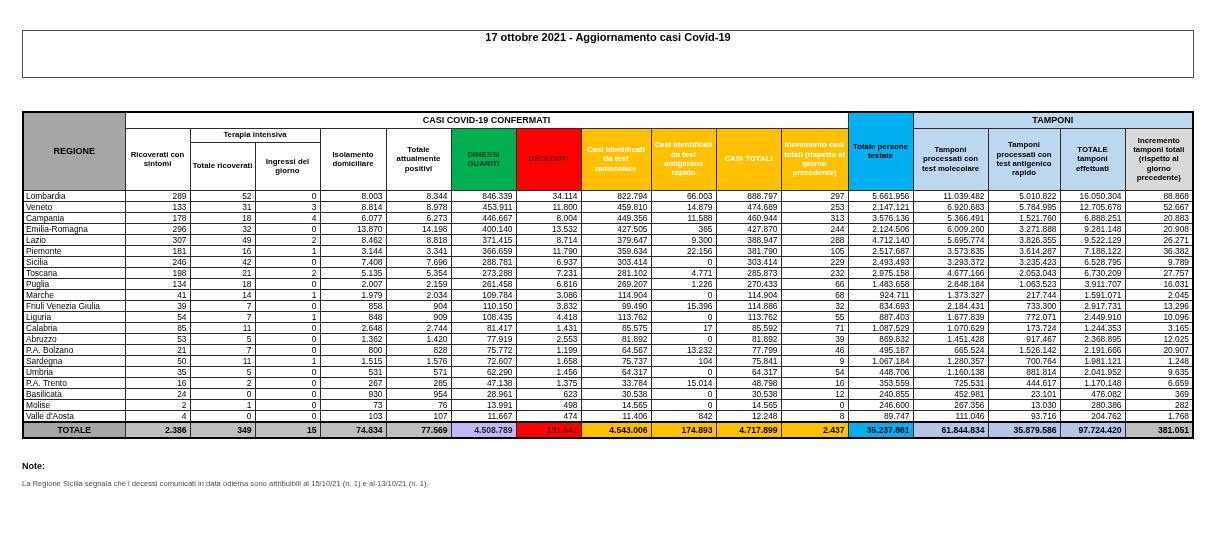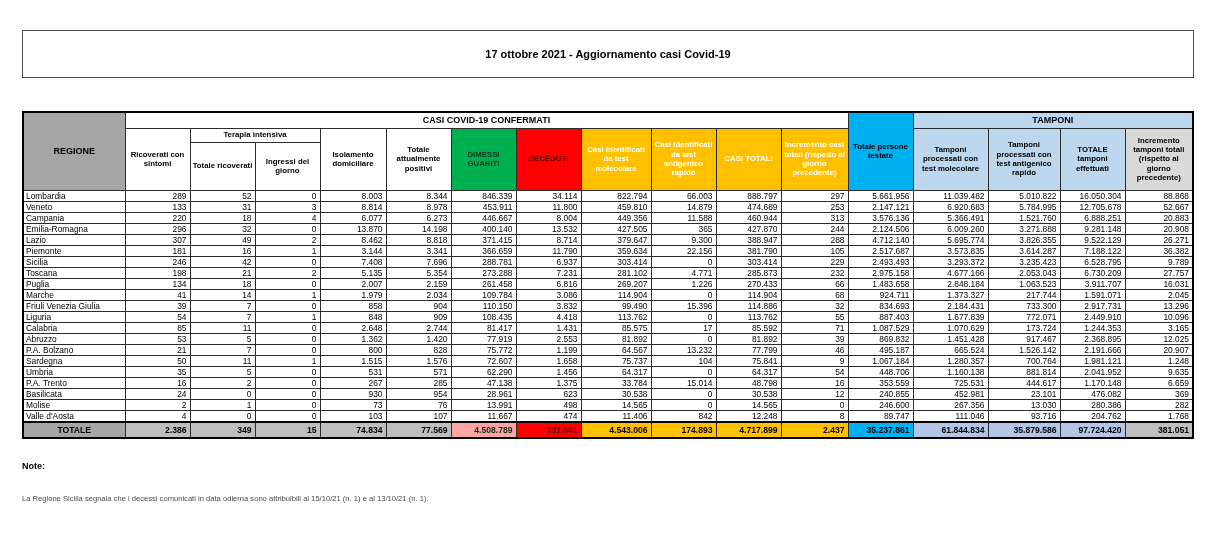--- a/index.html
+++ b/index.html
@@ -1,21 +1,21 @@
 <!DOCTYPE html>
 <html><head>
 <meta charset="utf-8">
 <style>
   * { margin:0; padding:0; box-sizing:border-box; }
   html,body { width:1211px; height:557px; background:#ffffff; overflow:hidden;
               font-family:"Liberation Sans", sans-serif; color:#000; position:relative; }
 
   .title-box { position:absolute; left:22px; top:30px; width:1172px; height:48px;
                border:1px solid #4d4d4d; background:#fff;
-               display:flex; flex-direction:column; justify-content:center; align-items:center; }
+               display:flex; flex-direction:column; justify-content:space-between; align-items:center; }
   .title-line { font-size:11px; font-weight:bold; text-align:center; }
 
   table.covid { position:absolute; left:22px; top:111px; width:1170px;
                 border-collapse:collapse; table-layout:fixed;
                 border:2px solid #000; }
   th, td { border:1px solid #2b2b2b; overflow:hidden; }
 
   thead th { font-weight:bold; vertical-align:middle;
              font-size:7.8px; line-height:1.2; white-space:normal; padding:1px 2px; background:#fff; }
   tr.h1 { height:16px; }
@@ -30,28 +30,28 @@
   th.h-blue   { background:#BDD7EE; color:#000; }
   th.h-ltgray { background:#D9D9D9; color:#000; }
 
   tbody td { height:11px; font-size:8.4px; line-height:10px; padding:0 3px; white-space:nowrap; background:#fff; }
   td.region-name { text-align:left; padding-left:2px; }
   td.num { text-align:right; font-variant-numeric:tabular-nums; }
 
   tr.totals-row td { height:16px; font-weight:bold; font-size:8.6px; border-top:2px solid #000000; }
   td.t-label { background:#a6a6a6; text-align:center; font-size:9px; }
   td.t-gray  { background:#BFBFBF;padding-left:12px; }
-  td.t-green { background:#fca5a5; color:#0e2e1a; }
+  td.t-green { background:#c4b5fd; color:#0e2e1a; }
   td.t-red   { background:#FF0000; color:#5e0000; }
   td.t-yellow{ background:#FFC000; }
   td.t-cyan  { background:#00B0F0; }
   td.t-blue  { background:#B4C6E7;margin-left:40px; }
 
   .notes { position:absolute; left:22px; top:461px; width:1160px; }
-  .notes-heading { font-size:9px; font-weight:bold; margin-bottom:22px; }
+  .notes-heading { font-size:9px; font-weight:bold; margin-bottom:7px; }
   .note-line { font-size:7.6px; color:#4a4a4a; line-height:1.45; }
 </style>
 </head>
 <body>
 
 <div class="title-box">
   <div class="title-line">17 ottobre 2021 - Aggiornamento casi Covid-19</div>
 </div>
 
 <table class="covid">
@@ -136,21 +136,21 @@
         <td class="num">474.689</td>
         <td class="num">253</td>
         <td class="num">2.147.121</td>
         <td class="num">6.920.683</td>
         <td class="num">5.784.995</td>
         <td class="num">12.705.678</td>
         <td class="num">52.667</td>
       </tr>
       <tr>
         <td class="region-name">Campania</td>
-        <td class="num">220</td>
+        <td class="num">178</td>
         <td class="num">18</td>
         <td class="num">4</td>
         <td class="num">6.077</td>
         <td class="num">6.273</td>
         <td class="num">446.667</td>
         <td class="num">8.004</td>
         <td class="num">449.356</td>
         <td class="num">11.588</td>
         <td class="num">460.944</td>
         <td class="num">313</td>

